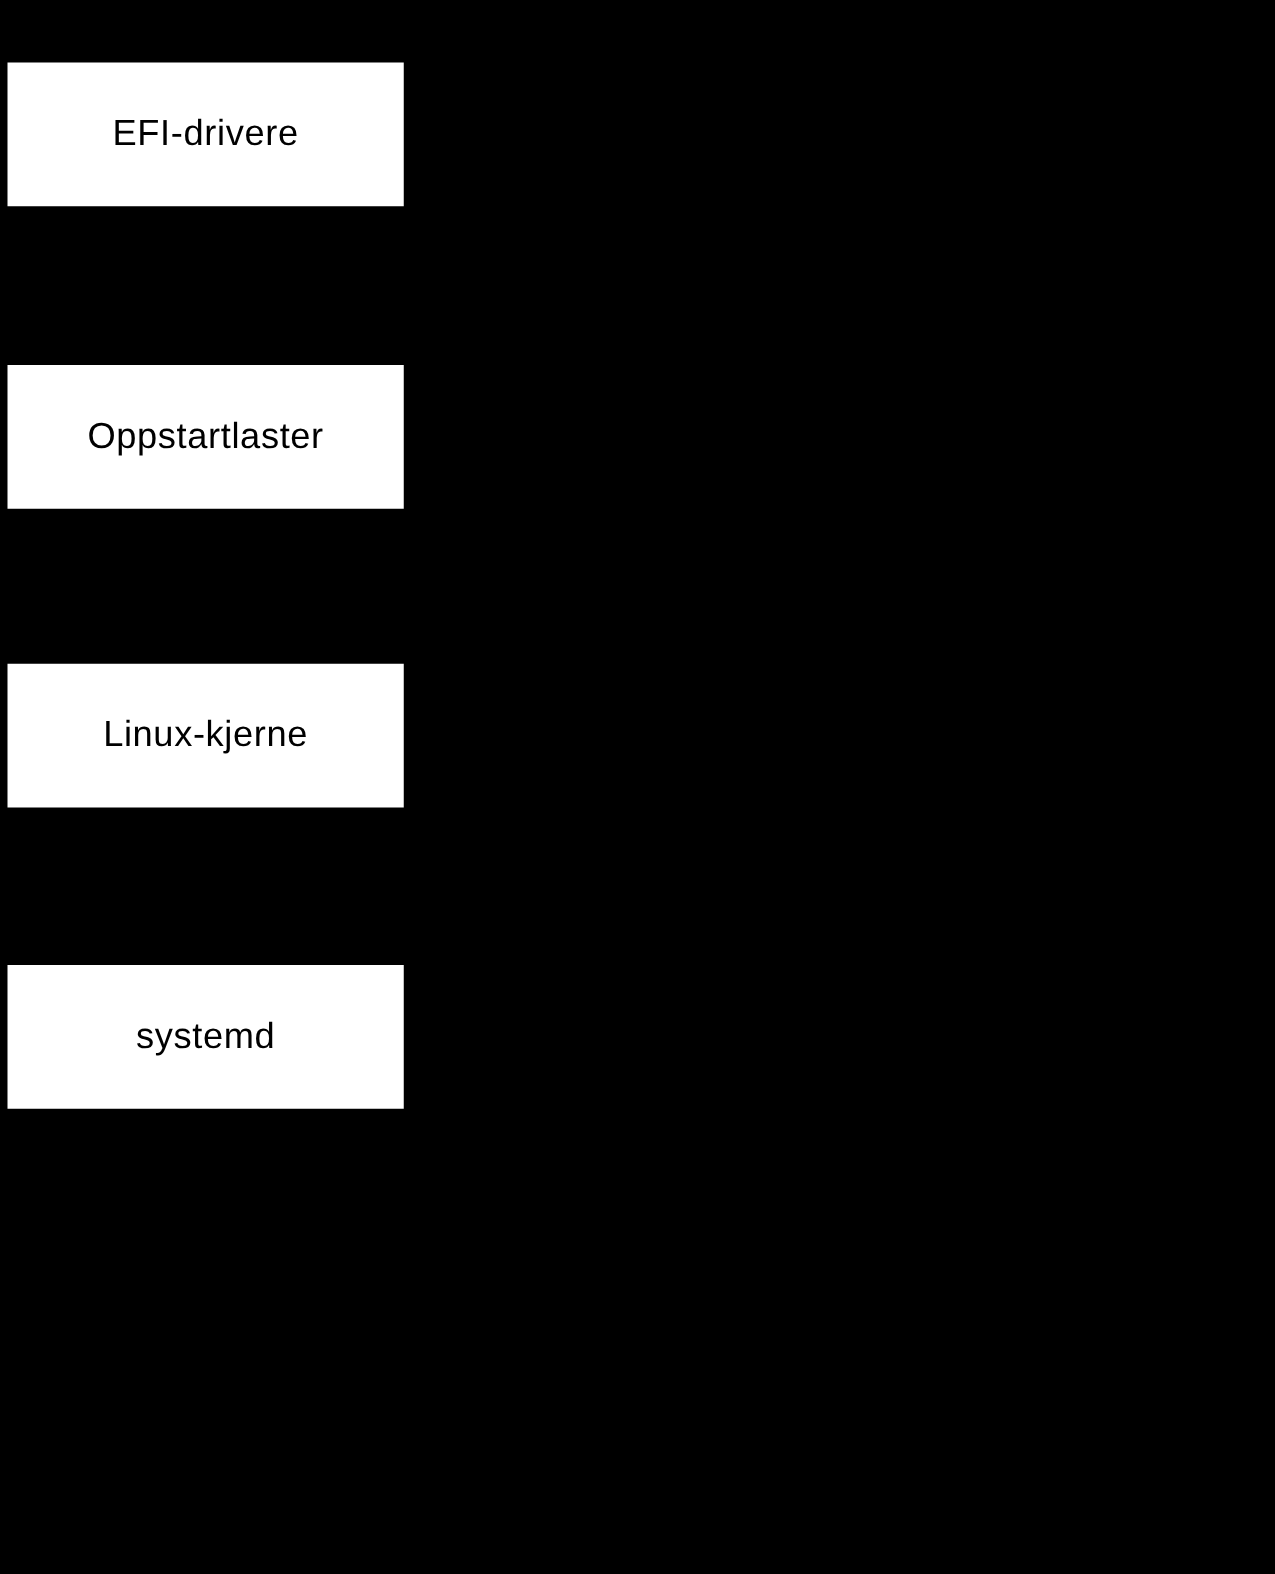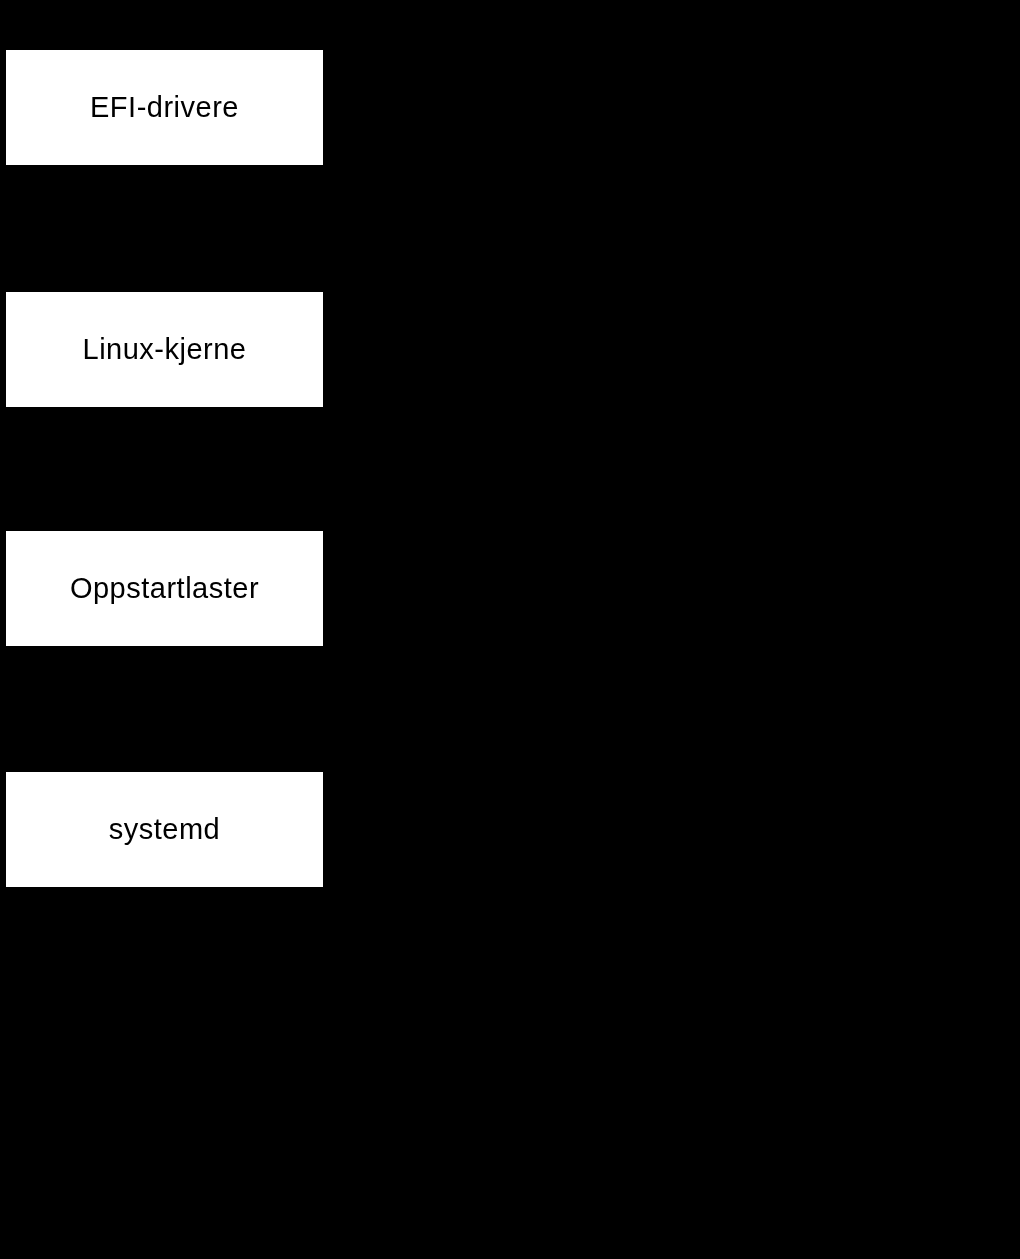--- a/index.html
+++ b/index.html
@@ -46,25 +46,25 @@
 </head>
 <body>
 
 <div class="canvas">
 
   <div class="node">
     <span class="node-label">EFI-drivere</span>
   </div>
 
   <div class="node">
-    <span class="node-label">Linux-kjerne</span>
+    <span class="node-label">Oppstartlaster</span>
   </div>
 
   <div class="node">
-    <span class="node-label">Oppstartlaster</span>
+    <span class="node-label">Linux-kjerne</span>
   </div>
 
 
   <div class="node">
     <span class="node-label">systemd</span>
   </div>
 
 </div>
 
 </body></html>

